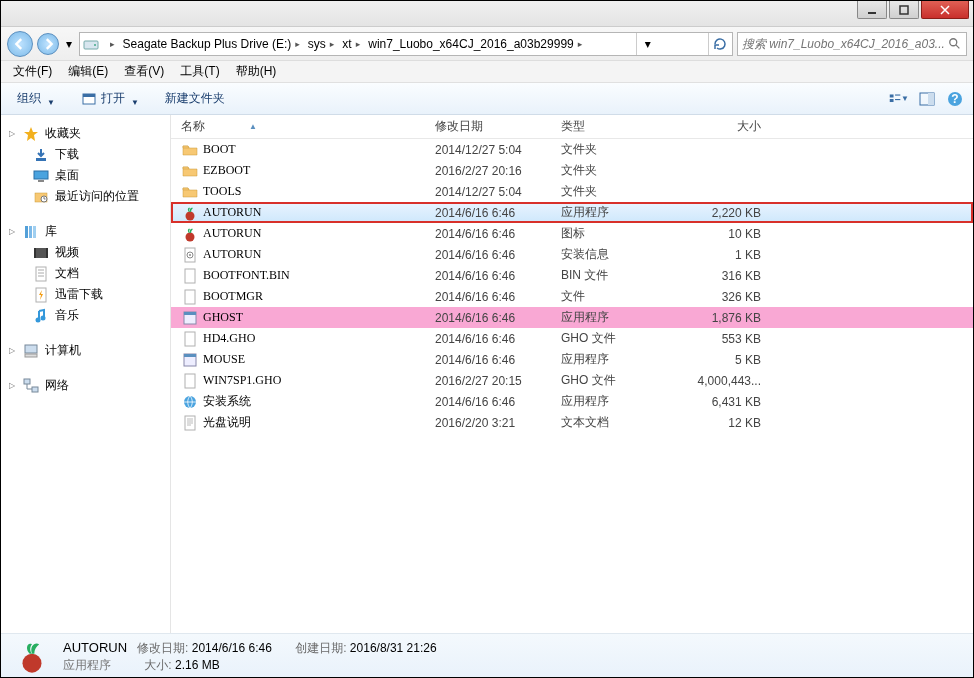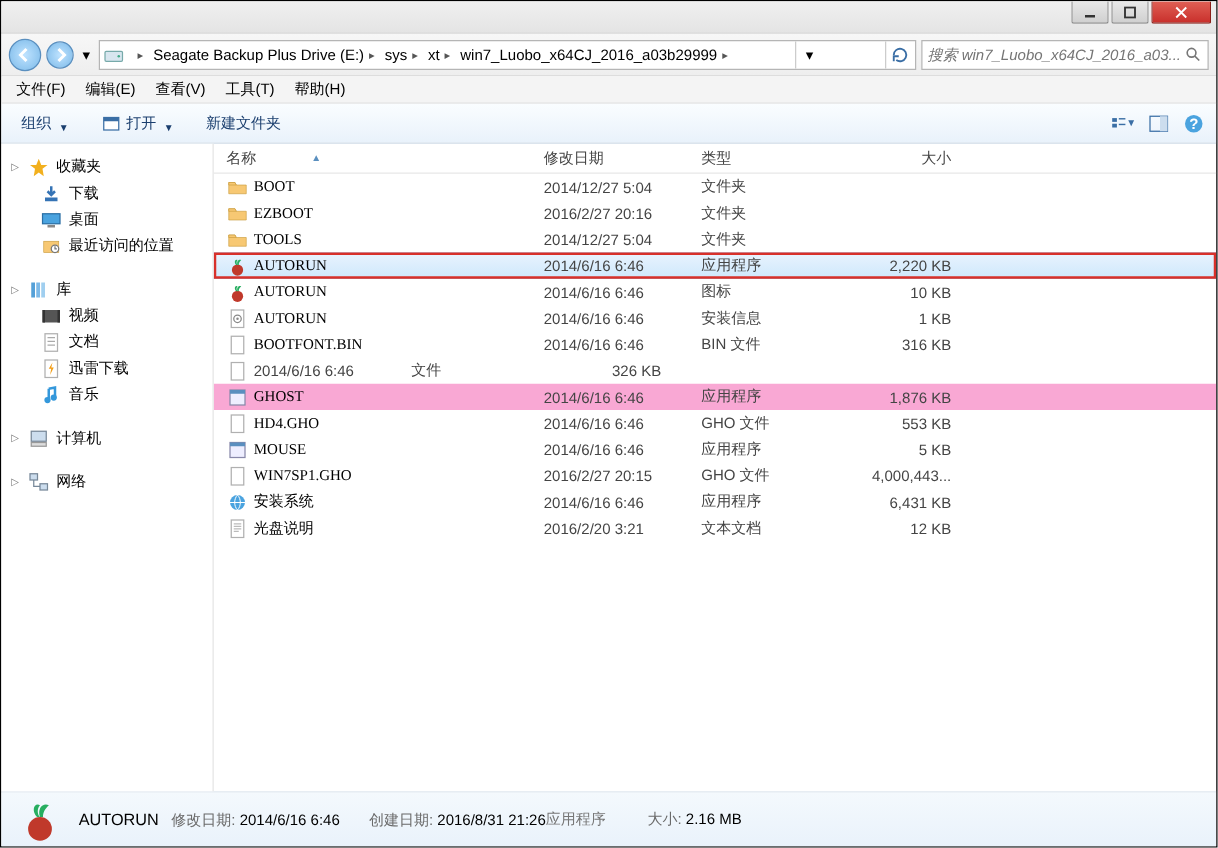--- a/index.html
+++ b/index.html
@@ -63,21 +63,21 @@
 .row.hover-row{background:#f9a8d4;}
 .row .ico{width:18px;height:16px;display:flex;align-items:center;justify-content:center;margin-right:4px;}
 .row .r-name{width:232px;white-space:nowrap;overflow:hidden;font-family:Liberation Serif, serif;}
 .row .r-date{width:126px;color:#444;}
 .row .r-type{width:120px;color:#444;}
 .row .r-size{width:90px;text-align:right;padding-right:10px;color:#444;}
 
 
 .details{height:45px;border-top:1px solid #e0e8ef;background:linear-gradient(#f4f9fd,#e9f2fb);display:flex;align-items:center;padding:4px 10px;gap:10px;}
 .det-icon{width:42px;height:36px;display:flex;align-items:center;justify-content:center;}
-.det-txt{display:flex;flex-direction:row;line-height:1.4;}
+.det-txt{display:flex;flex-direction:column;line-height:1.4;}
 .det-txt .title{font-size:13px;}
 .det-label{color:#6a6a6a;}
 
 
 .svg{width:16px;height:16px;}
 .folder-ico{fill:#f7c873;stroke:#c99a3a;stroke-width:0.5;}
 .file-ico{fill:#fff;stroke:#b0b0b0;}
 .star{fill:#f2b01e;}
 .luobo{fill:#c0392b;}
 .leaf{fill:#27ae60;}
@@ -425,20 +425,21 @@
           <span class="r-date">2014/6/16 6:46</span>
           <span class="r-type">BIN 文件</span>
           <span class="r-size">316 KB</span>
         </div>
         <div class="row">
           <span class="ico">
             <svg class="svg" viewBox="0 0 16 16">
               <rect x="3" y="1" width="10" height="14" class="file-ico"></rect>
             </svg>
           </span>
+          <span class="r-name">BOOTMGR</span>
           <span class="r-date">2014/6/16 6:46</span>
           <span class="r-type">文件</span>
           <span class="r-size">326 KB</span>
         </div>
         <div class="row hover-row">
           <span class="ico">
             <svg class="svg" viewBox="0 0 16 16">
               <rect x="2" y="2" width="12" height="12" fill="#eef" stroke="#88a"></rect>
               <rect x="2" y="2" width="12" height="3" fill="#5a8fbf"></rect>
             </svg>

